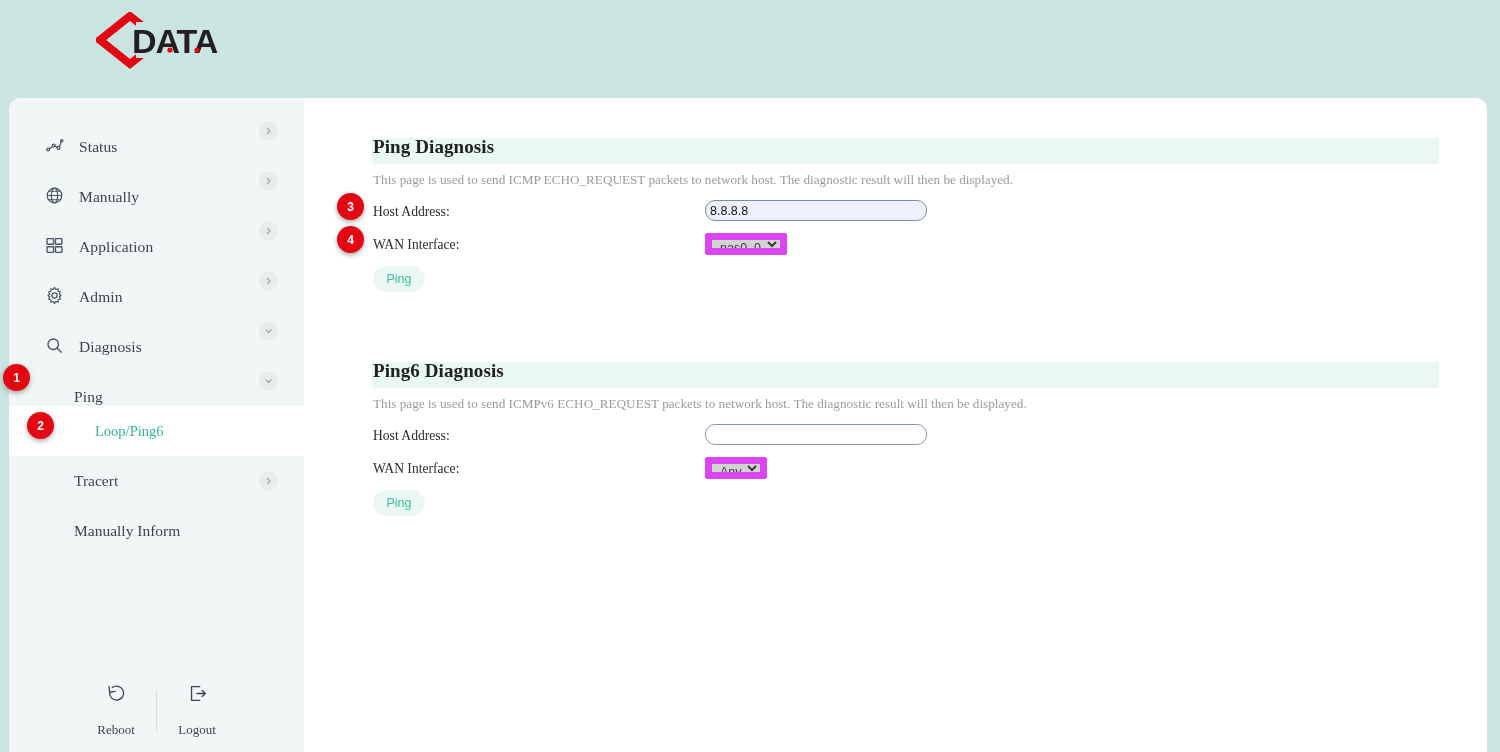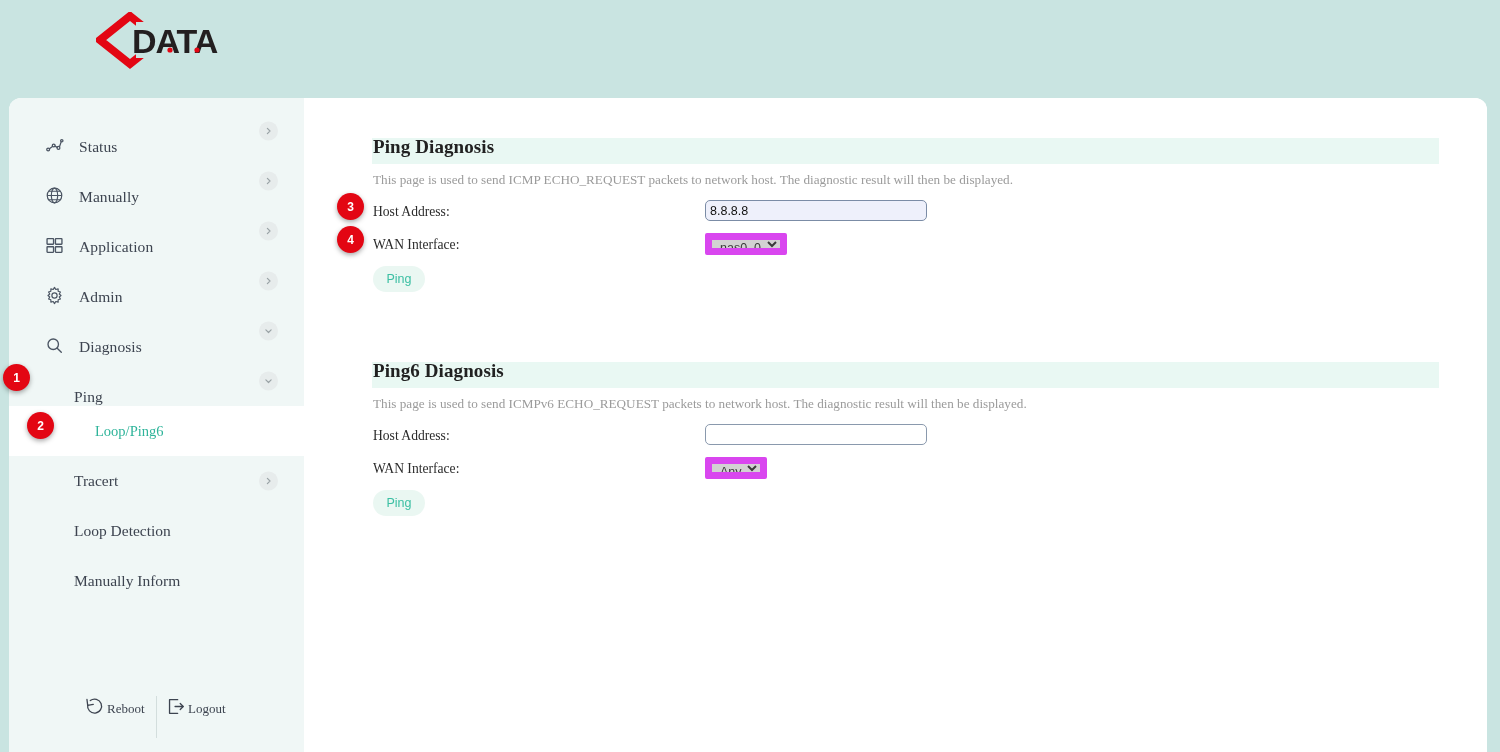--- a/index.html
+++ b/index.html
@@ -82,21 +82,21 @@
   .nav-sub.plain { color: #3d4450; padding-left: 65px; font-size: 15.5px; }
 
   
   .side-footer {
     position: absolute; left: 0; bottom: 20px; width: 295px;
     display: flex; align-items: flex-start; justify-content: center;
     gap: 0px;
   }
   .sf-btn {
     width: 64px;
-    display: flex; flex-direction: row; align-items: center; gap: 2px;
+    display: flex; flex-direction: column; align-items: center; gap: 14px;
     cursor: pointer; color: #3d4450;
   }
   .sf-btn .sf-label { font-size: 13px; }
   .sf-divider { width: 1px; height: 42px; background: #d3dedd; margin: 0 8px; align-self: center; }
 
   
   .content {
     position: absolute; left: 295px; top: 0;
     width: 1183px; height: 660px;
     background: #ffffff;
@@ -124,21 +124,21 @@
     white-space: nowrap;
   }
   input.ftext {
     position: absolute; left: 401px; top: 0;
     width: 222px; height: 21px;
     font-family: "Liberation Sans", sans-serif;
     font-size: 12.5px; color: #111;
     padding: 0 4px;
     border: 1px solid #7b8ca6;
     background: #eef0fb;
-    border-radius: 5px;
+    border-radius: 10px;
     outline: none;
   }
   input.ftext.empty { background: #ffffff; border: 1px solid #8a99ad; }
   select.fsel {
     position: absolute; left: 401px; top: 0;
     height: 22px;
     font-family: "Liberation Sans", sans-serif;
     font-size: 12.5px; color: #3a3a3a;
     background: #d2d2d2;
     border: 7px solid #d946ef;
@@ -297,23 +297,20 @@
 
       <div class="nav-sub plain">
         <span>Tracert</span>
         <span class="chev">
           <svg width="9" height="9" viewBox="0 0 24 24" fill="none" stroke="currentColor" stroke-width="3.2" stroke-linecap="round" stroke-linejoin="round">
               <polyline points="9 5 16 12 9 19"></polyline>
             </svg>
         </span>
       </div>
 
-      <div class="nav-sub plain">
-        <span>Loop Detection</span>
-      </div>
 
       <div class="nav-sub plain">
         <span>Manually Inform</span>
       </div>
 
       <div class="side-footer">
         <div class="sf-btn">
           <span>
             <svg width="21" height="21" viewBox="0 0 24 24" fill="none" stroke="#3d4450" stroke-width="1.5" stroke-linecap="round" stroke-linejoin="round">
               <path d="M4.2 10.2 A8 8 0 1 0 7.2 5.2"></path>

